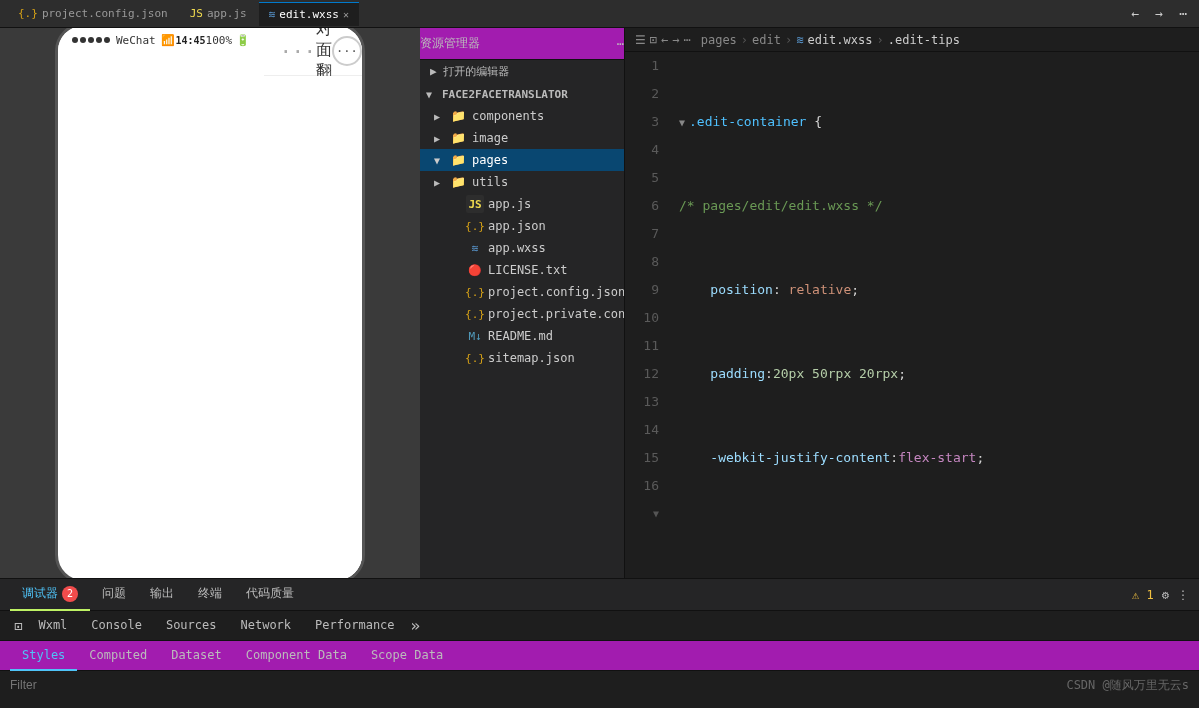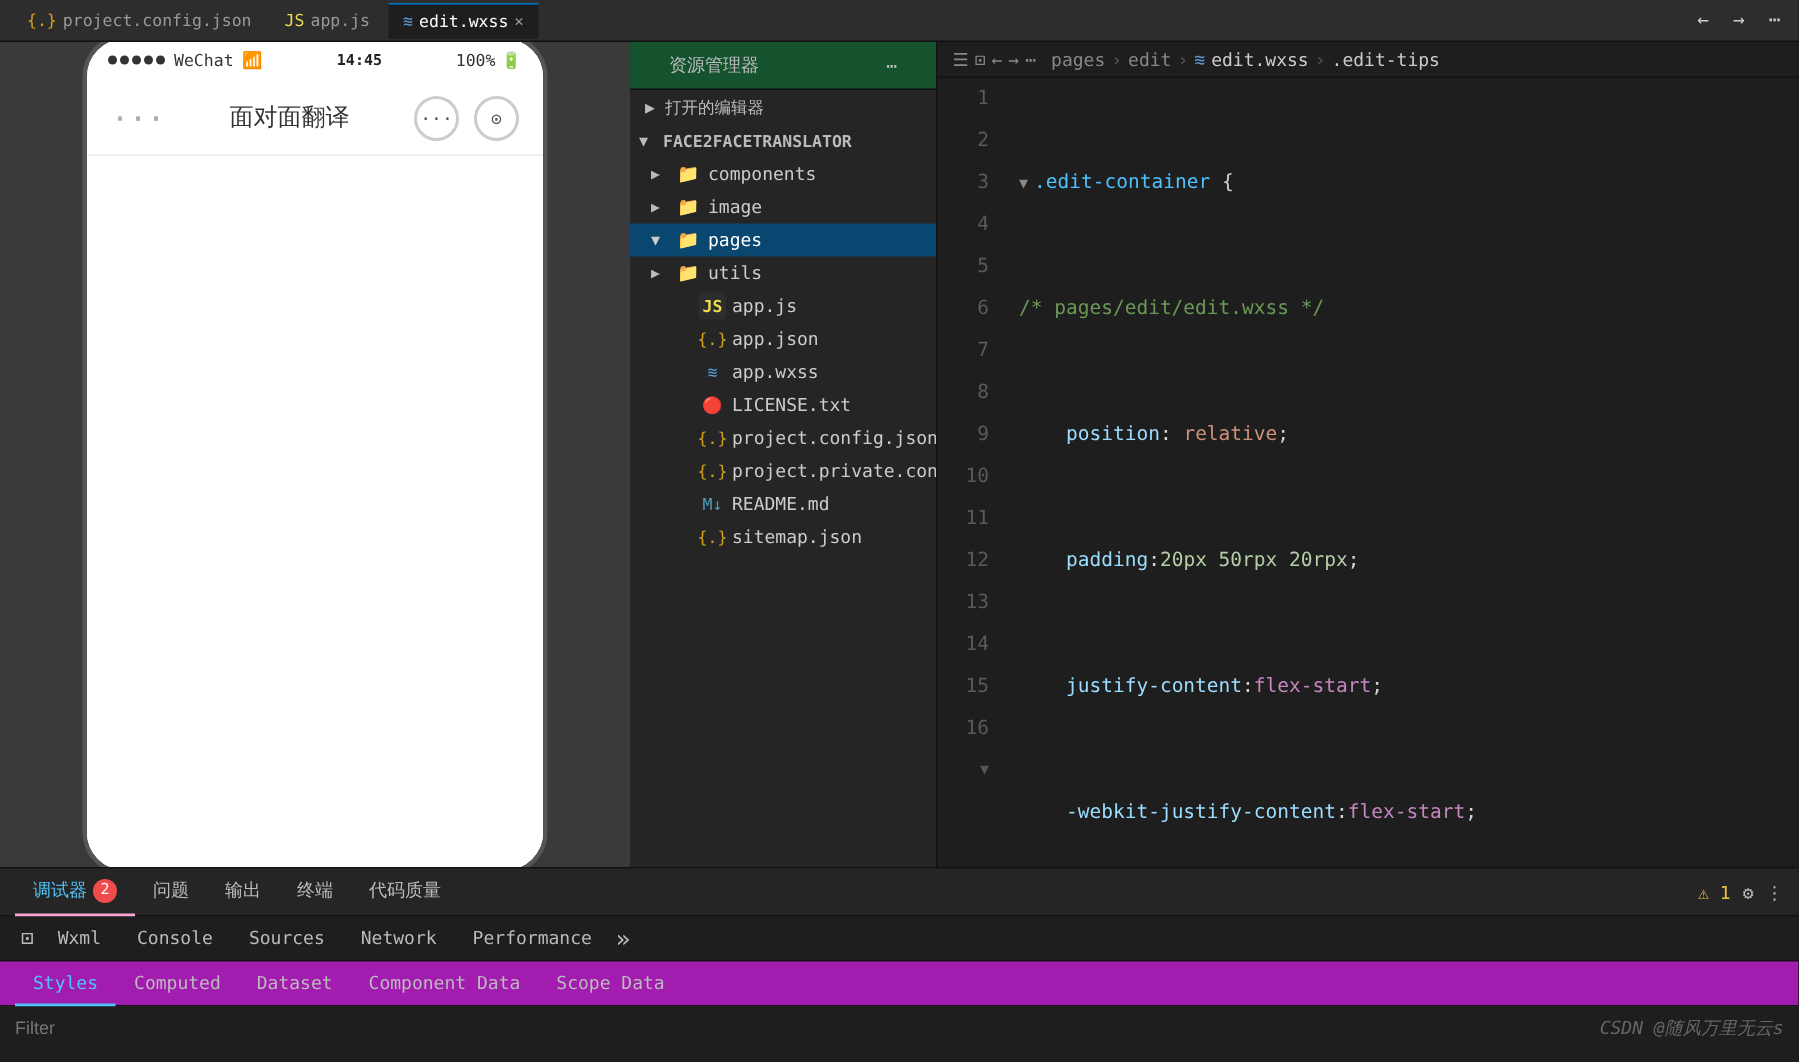--- a/index.html
+++ b/index.html
@@ -82,21 +82,21 @@
       padding: 20px;
     }
     .phone-frame {
       width: 310px;
       height: 560px;
       background: #fff;
       border-radius: 28px;
       border: 3px solid #555;
       overflow: hidden;
       display: flex;
-      flex-direction: column;
+      flex-direction: row;
     }
     .phone-status-bar {
       height: 28px;
       background: #fff;
       display: flex;
       align-items: center;
       padding: 0 14px;
       font-size: 11px;
       color: #333;
       flex-shrink: 0;
@@ -176,22 +176,22 @@
       display: flex;
       flex-direction: column;
       flex-shrink: 0;
       font-size: 12px;
     }
     .file-panel-header {
       height: 32px;
       display: flex;
       align-items: center;
       justify-content: space-between;
-      padding: 0 26px;
-      background: #14532d;
+      padding: 0 0;
+      background: #a21caf;
       border-bottom: 1px solid #111;
       color: #bbb;
       font-size: 12px;
     }
     .file-panel-header-icons {
       display: flex;
       gap: 6px;
     }
     .section-title {
       padding: 4px 10px;
@@ -323,21 +323,21 @@
       display: flex;
       align-items: center;
       font-size: 12px;
       color: #bbb;
       cursor: pointer;
       border-bottom: 2px solid transparent;
       gap: 4px;
     }
     .devtools-tab.active {
       color: #4fc3f7;
-      border-bottom: 2px solid #f9a8d4;
+      border-bottom: 2px solid #bef264;
     }
     .badge {
       background: #f14c4c;
       color: #fff;
       font-size: 10px;
       border-radius: 8px;
       padding: 0 5px;
       height: 16px;
       line-height: 16px;
     }
@@ -383,21 +383,20 @@
       border: none;
       color: #888;
       font-size: 12px;
       outline: none;
       width: 200px;
     }
     .watermark {
       margin-left: auto;
       font-size: 12px;
       color: #666;
-      font-style: italic;
     }
   </style>
 </head>
 <body>
 
 <div class="top-bar">
   <div class="top-bar-tabs">
     <div class="top-tab">
       <span style="color:#d4a017">{.}</span>
       <span>project.config.json</span>
@@ -583,21 +582,20 @@
         <div>14</div>
         <div>15</div>
         <div>16</div>
         <div style="color:#555;font-size:10px;">▼</div>
       </div>
       <div class="code-lines">
         <span class="code-line"><span class="ln-arrow">▼</span><span class="c-selector">.edit-container</span> <span class="c-brace">{</span></span>
         <span class="code-line"><span class="c-comment">/* pages/edit/edit.wxss */</span></span>
         <span class="code-line">    <span class="c-prop">position</span><span class="c-colon">:</span> <span class="c-value">relative</span><span class="c-punct">;</span></span>
         <span class="code-line">    <span class="c-prop">padding</span><span class="c-colon">:</span><span class="c-number">20px</span> <span class="c-number">50rpx</span> <span class="c-number">20rpx</span><span class="c-punct">;</span></span>
-        <span class="code-line">    <span class="c-prop">justify-content</span><span class="c-colon">:</span><span class="c-keyword">flex-start</span><span class="c-punct">;</span></span>
         <span class="code-line">    <span class="c-prop">-webkit-justify-content</span><span class="c-colon">:</span><span class="c-keyword">flex-start</span><span class="c-punct">;</span></span>
         
         
         
         
         
         
         
         
         

